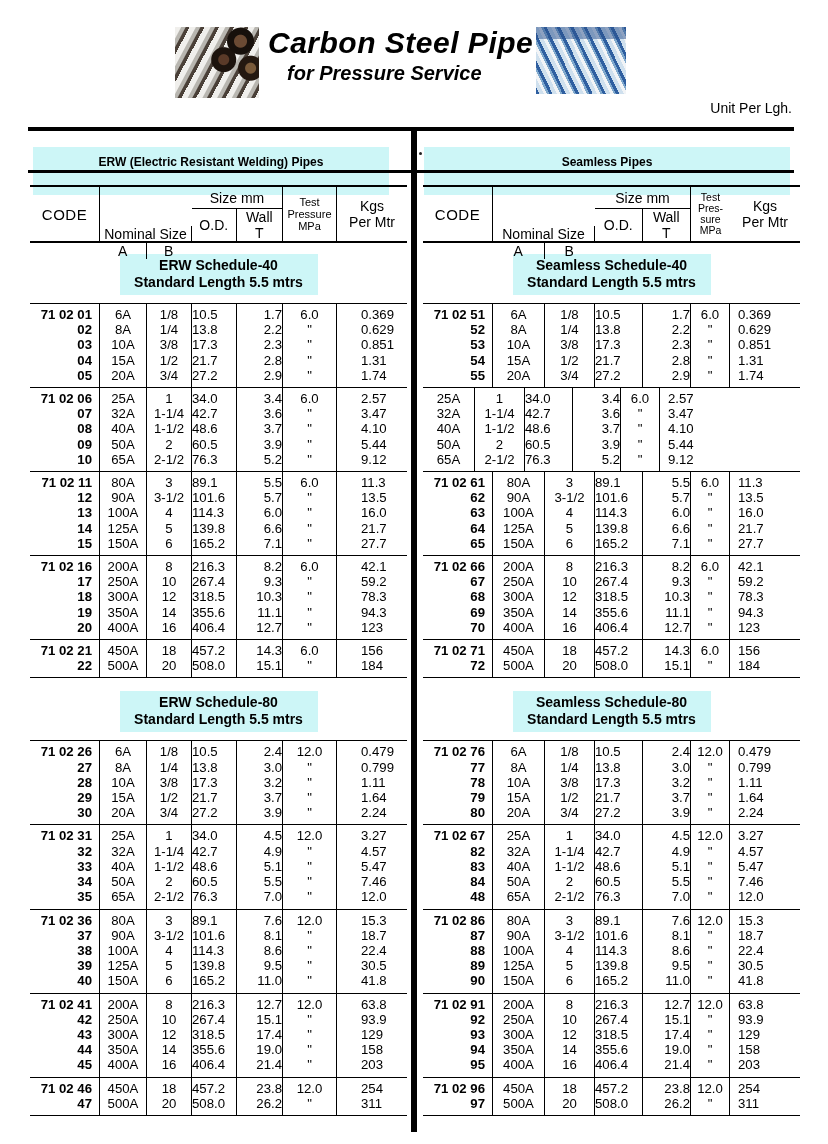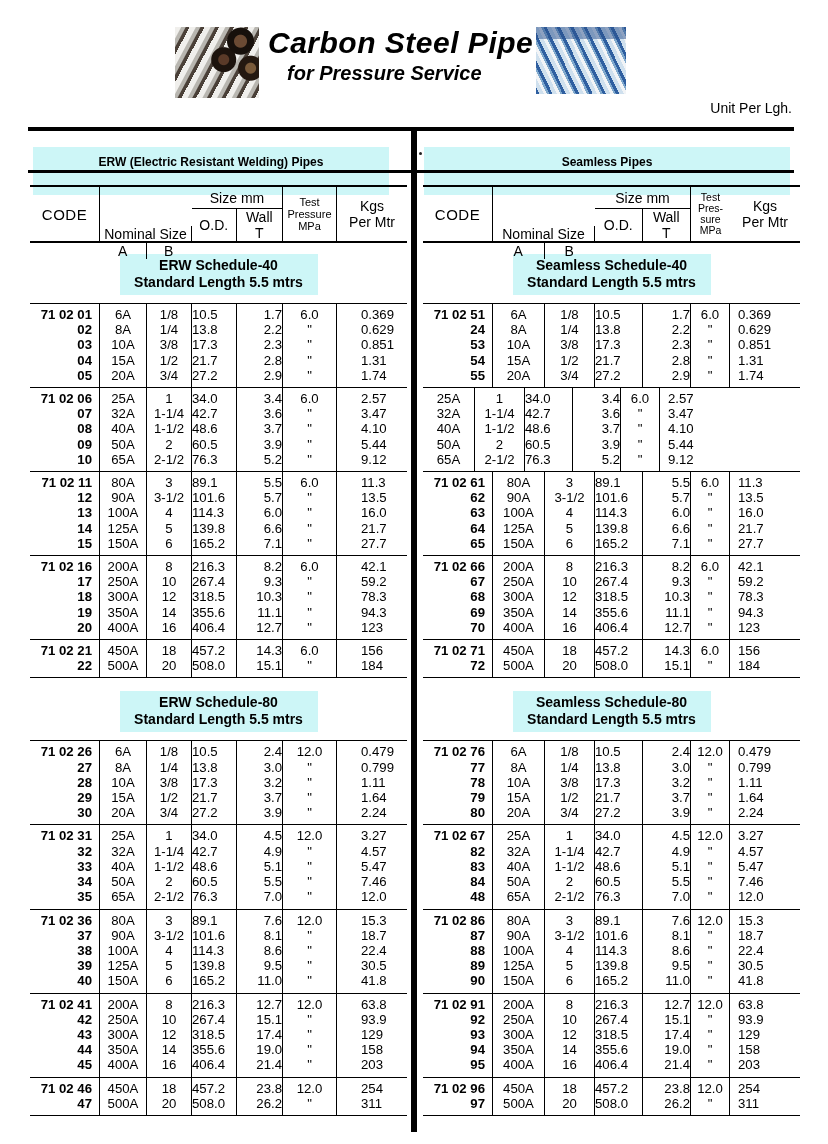--- a/index.html
+++ b/index.html
@@ -654,21 +654,21 @@
 Per Mtr</div>
       </div>
       <div class="sched-band">
         <div class="band-line">Seamless Schedule-40</div>
         <div class="band-line">Standard Length 5.5 mtrs</div>
       </div>
       <div class="sched-groups">
         <div class="group">
           <div class="bcol c0">
             <div class="bline">71 02 51</div>
-            <div class="bline">24</div>
+            <div class="bline">52</div>
             <div class="bline">53</div>
             <div class="bline">54</div>
             <div class="bline">55</div>
           </div>
           <div class="bcol c1">
             <div class="bline">6A</div>
             <div class="bline">8A</div>
             <div class="bline">10A</div>
             <div class="bline">15A</div>
             <div class="bline">20A</div>

